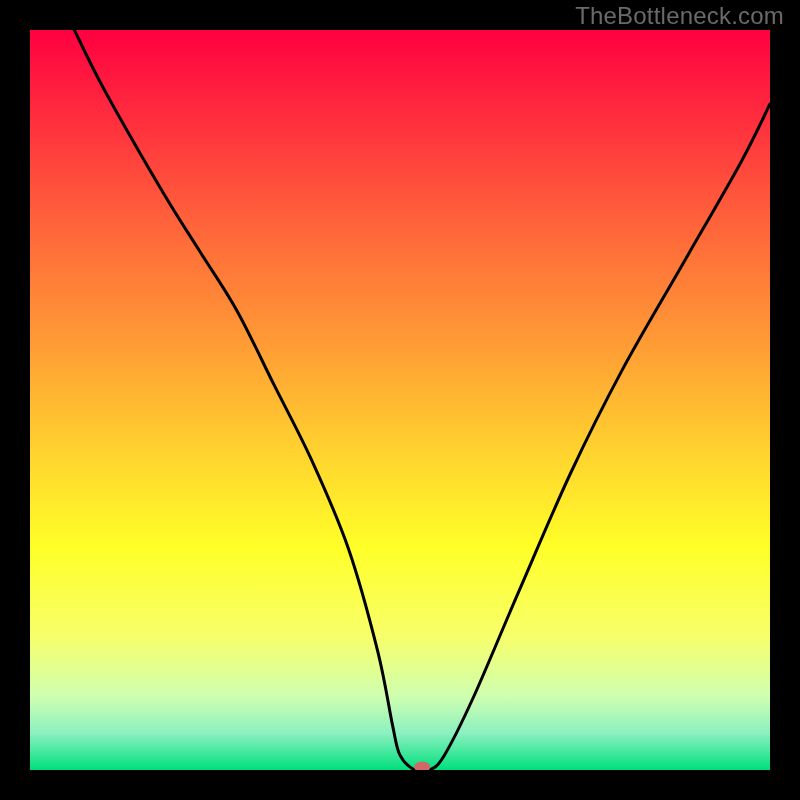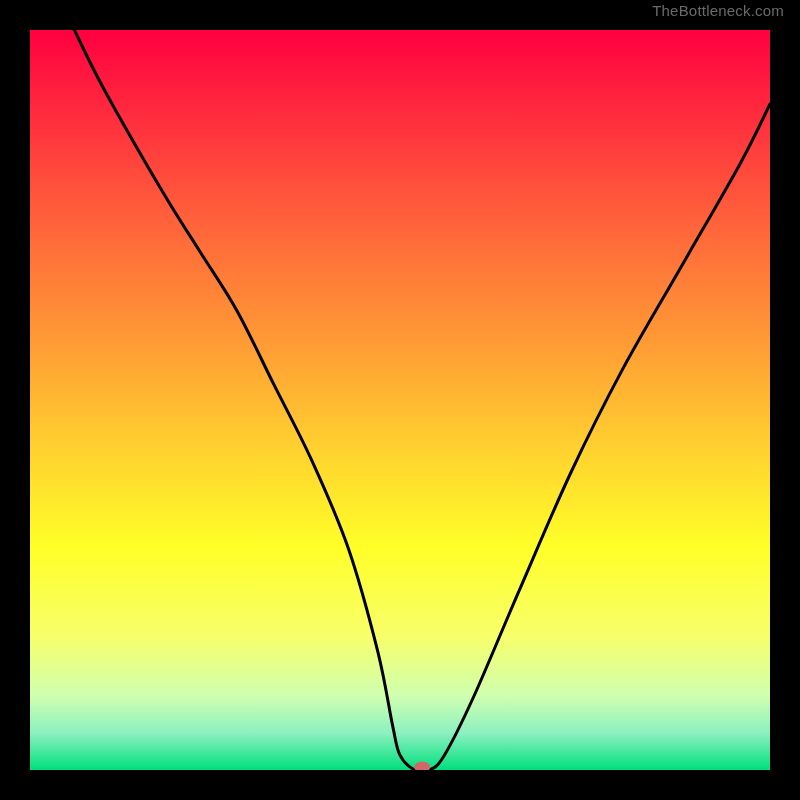--- a/index.html
+++ b/index.html
@@ -15,21 +15,21 @@
     position: relative;
     width: 800px;
     height: 800px;
     background: #000;
   }
   .watermark {
     position: absolute;
     top: 2px;
     right: 16px;
     color: #6a6a6a;
-    font-size: 15px;
+    font-size: 24px;
     font-weight: 500;
     letter-spacing: 0.2px;
   }
   .plot-area {
     position: absolute;
     left: 30px;
     top: 30px;
     width: 740px;
     height: 740px;
     overflow: hidden;

